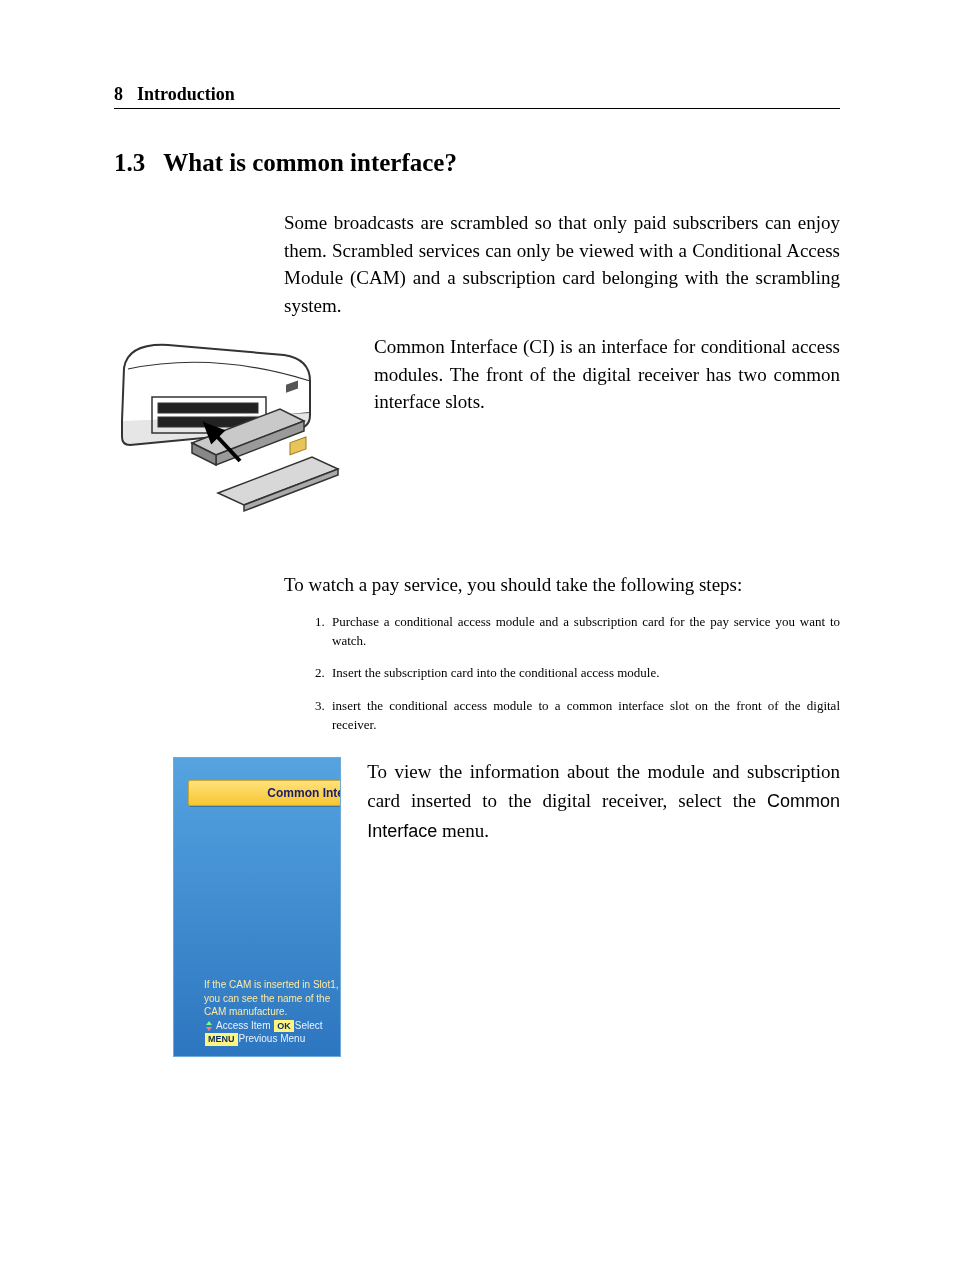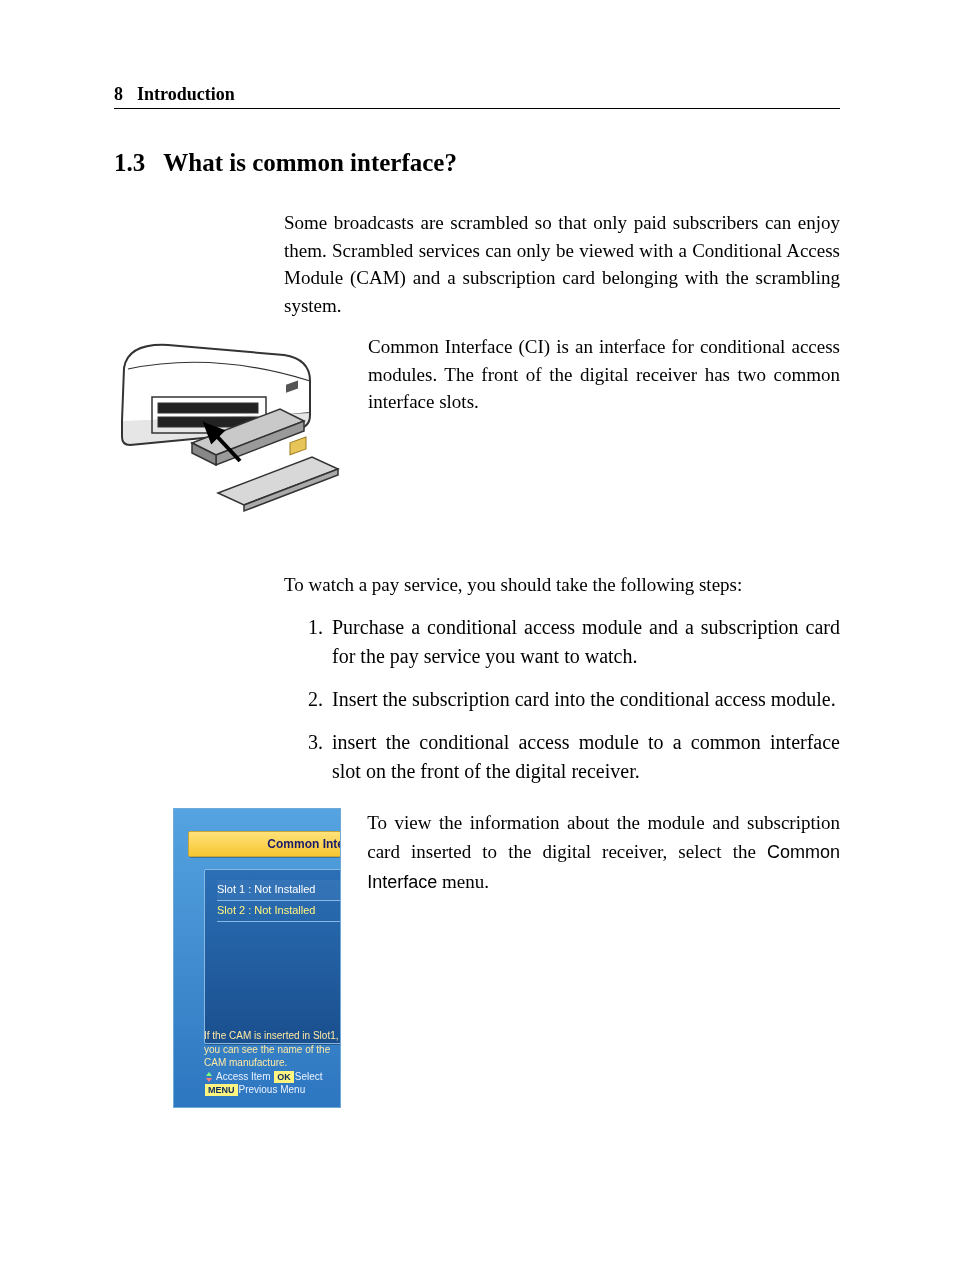--- a/index.html
+++ b/index.html
@@ -41,25 +41,25 @@
     font-size: 25px;
     margin: 0 0 32px 0;
   }
   h2.section .num { margin-right: 18px; }
   .body-col {
     margin-left: 166px; 
     font-size: 19px;
     line-height: 1.45;
   }
   .body-col p { margin: 0 0 14px 4px; text-align: justify; }
-  .float-row { display: flex; align-items: flex-start; gap: 18px; margin-bottom: 18px; }
+  .float-row { display: flex; align-items: flex-start; gap: 24px; margin-bottom: 18px; }
   .float-row .illus { flex: 0 0 auto; }
   .float-row .txt { flex: 1 1 auto; font-size: 19px; line-height: 1.45; text-align: justify; }
   ol.steps {
-    font-size: 20px;
+    font-size: 13px;
     line-height: 1.45;
     margin: 12px 0 22px 0;
     padding-left: 48px;
   }
   ol.steps li { margin-bottom: 14px; text-align: justify; padding-left: 4px; }
   .menu-name { font-family: Arial, Helvetica, sans-serif; font-size: 18px; }
   
   .device-illus {
     width: 236px; height: 220px; position: relative;
     margin-left: -166px;
@@ -196,24 +196,20 @@
 
     <ol class="steps">
       <li>Purchase a conditional access module and a subscription card for the pay service you want to watch.</li>
       <li>Insert the subscription card into the conditional access module.</li>
       <li>insert the conditional access module to a common interface slot on the front of the digital receiver.</li>
     </ol>
 
     <div class="screenshot-row">
       <div class="ci-screenshot">
         <div class="ci-title">Common Interface</div>
-        <div class="ci-panel">
-          <div class="ci-slot sel">Slot 1 : Not Installed</div>
-          <div class="ci-slot">Slot 2 : Not Installed</div>
-        </div>
         <div class="ci-footer">
           <div class="hint">If the CAM is inserted in Slot1,</div>
           <div class="hint">you can see the name of the CAM manufacture.</div>
           <div>
             <svg class="arrows" viewBox="0 0 10 10">
                 <polygon points="5,0 8,4 2,4" fill="#7cff7c"></polygon>
                 <polygon points="5,10 8,6 2,6" fill="#ff7c7c"></polygon>
               </svg><span>Access Item</span>
             <span class="btn-label">OK</span><span>Select</span>
             <span class="btn-label">MENU</span><span>Previous Menu</span>

